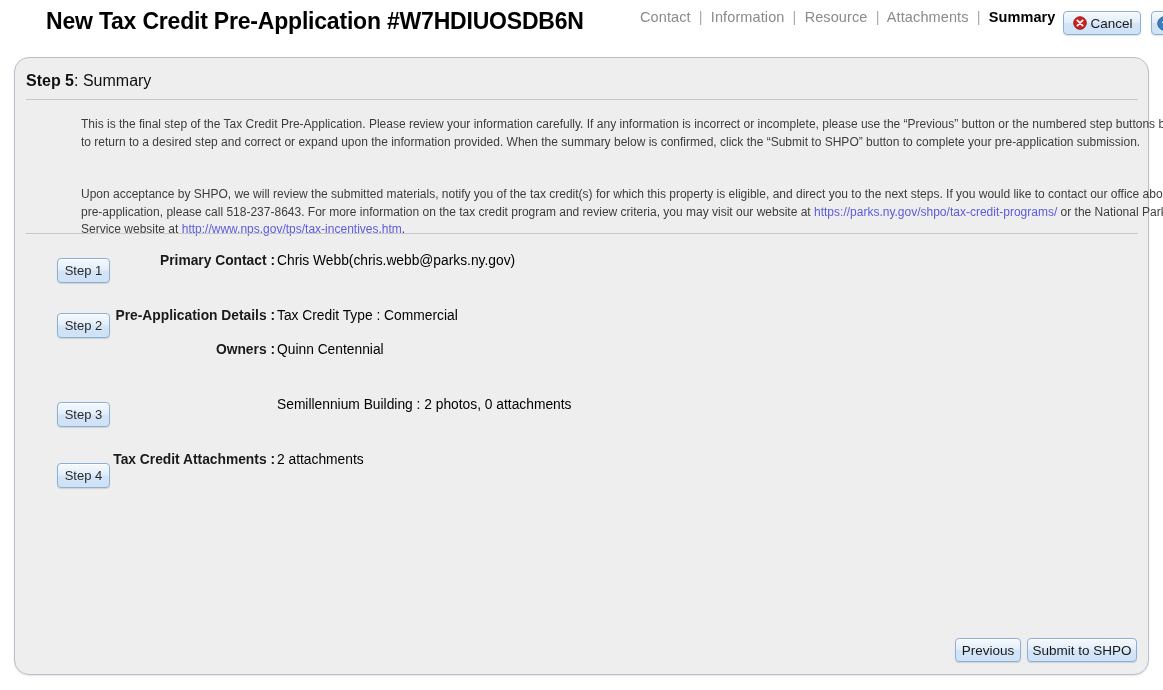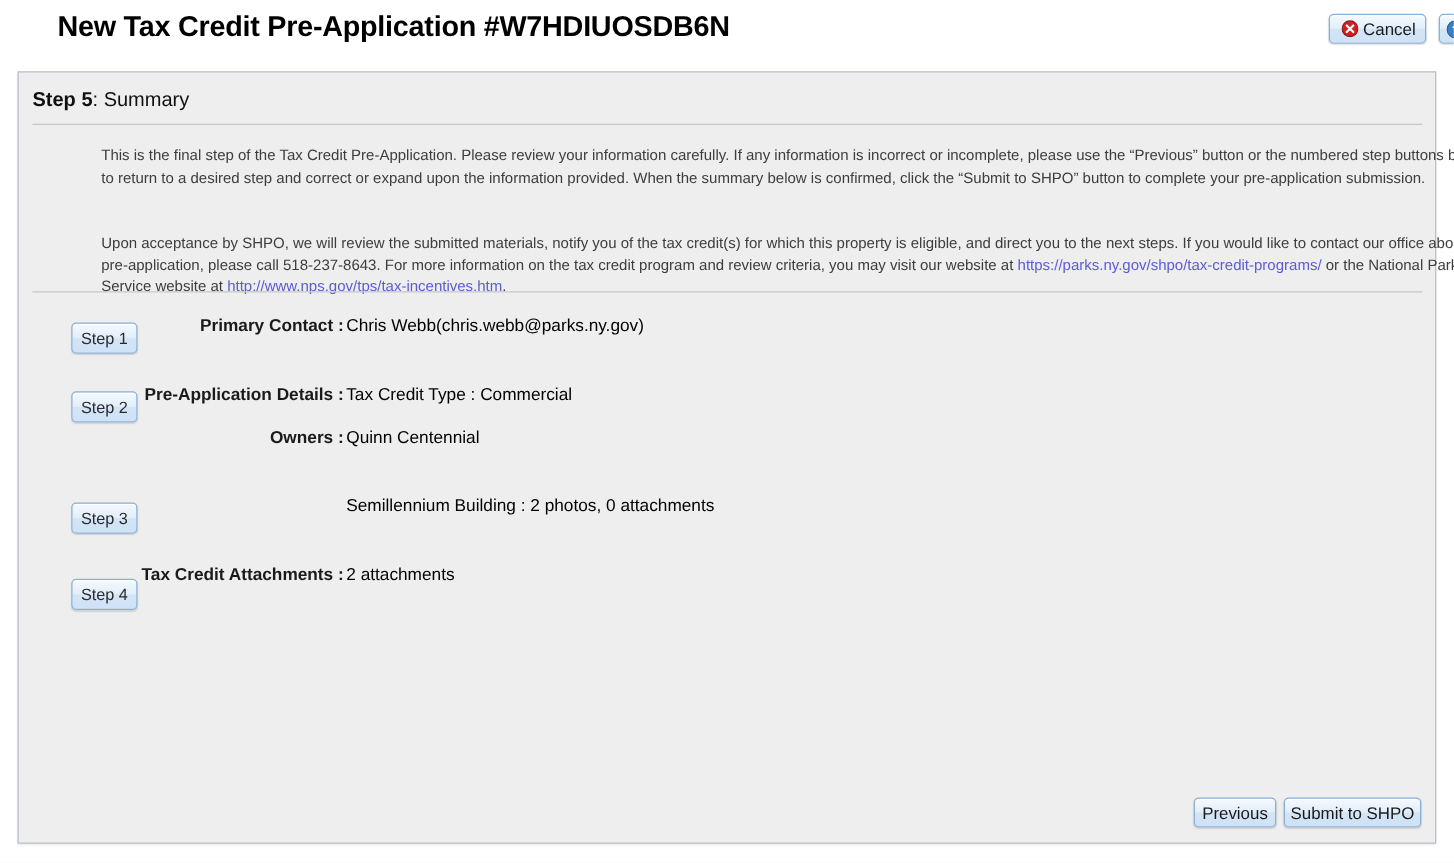--- a/index.html
+++ b/index.html
@@ -93,21 +93,21 @@
 
   
   #summary-panel {
     position: absolute;
     left: 14px;
     top: 57px;
     width: 1135px;
     height: 618px;
     background: #eeeeee;
     border: 1px solid #b9bfcb;
-    border-radius: 0;
+    border-radius: 15px;
     box-shadow: 0 1px 2px rgba(0,0,0,0.10);
   }
   #panel-heading {
     position: absolute;
     left: 11px;
     top: 14px;
     font-size: 16px;
     font-weight: bold;
     color: #111111;
   }
@@ -198,20 +198,31 @@
     font-size: 13.5px;
   }
 </style>
 </head>
 <body>
 
 <div id="app-header">
 
   <div id="page-title">New Tax Credit Pre-Application #W7HDIUOSDB6N</div>
 
+  <div id="step-nav">
+    <span class="nav-link">Contact</span>
+    <span class="nav-sep">|</span>
+    <span class="nav-link">Information</span>
+    <span class="nav-sep">|</span>
+    <span class="nav-link">Resource</span>
+    <span class="nav-sep">|</span>
+    <span class="nav-link">Attachments</span>
+    <span class="nav-sep">|</span>
+    <span class="nav-link current">Summary</span>
+  </div>
 
   <div class="btn" id="cancel-button">
     <span class="icon-x">
       <svg viewBox="0 0 16 16" width="14" height="14">
         <circle cx="8" cy="8" r="7.2" fill="#cc2222" stroke="#8e1414" stroke-width="1"></circle>
         <path d="M5 5 L11 11 M11 5 L5 11" stroke="#ffffff" stroke-width="2" stroke-linecap="round"></path>
       </svg>
     </span>
     <span class="cancel-label">Cancel</span>
   </div>

